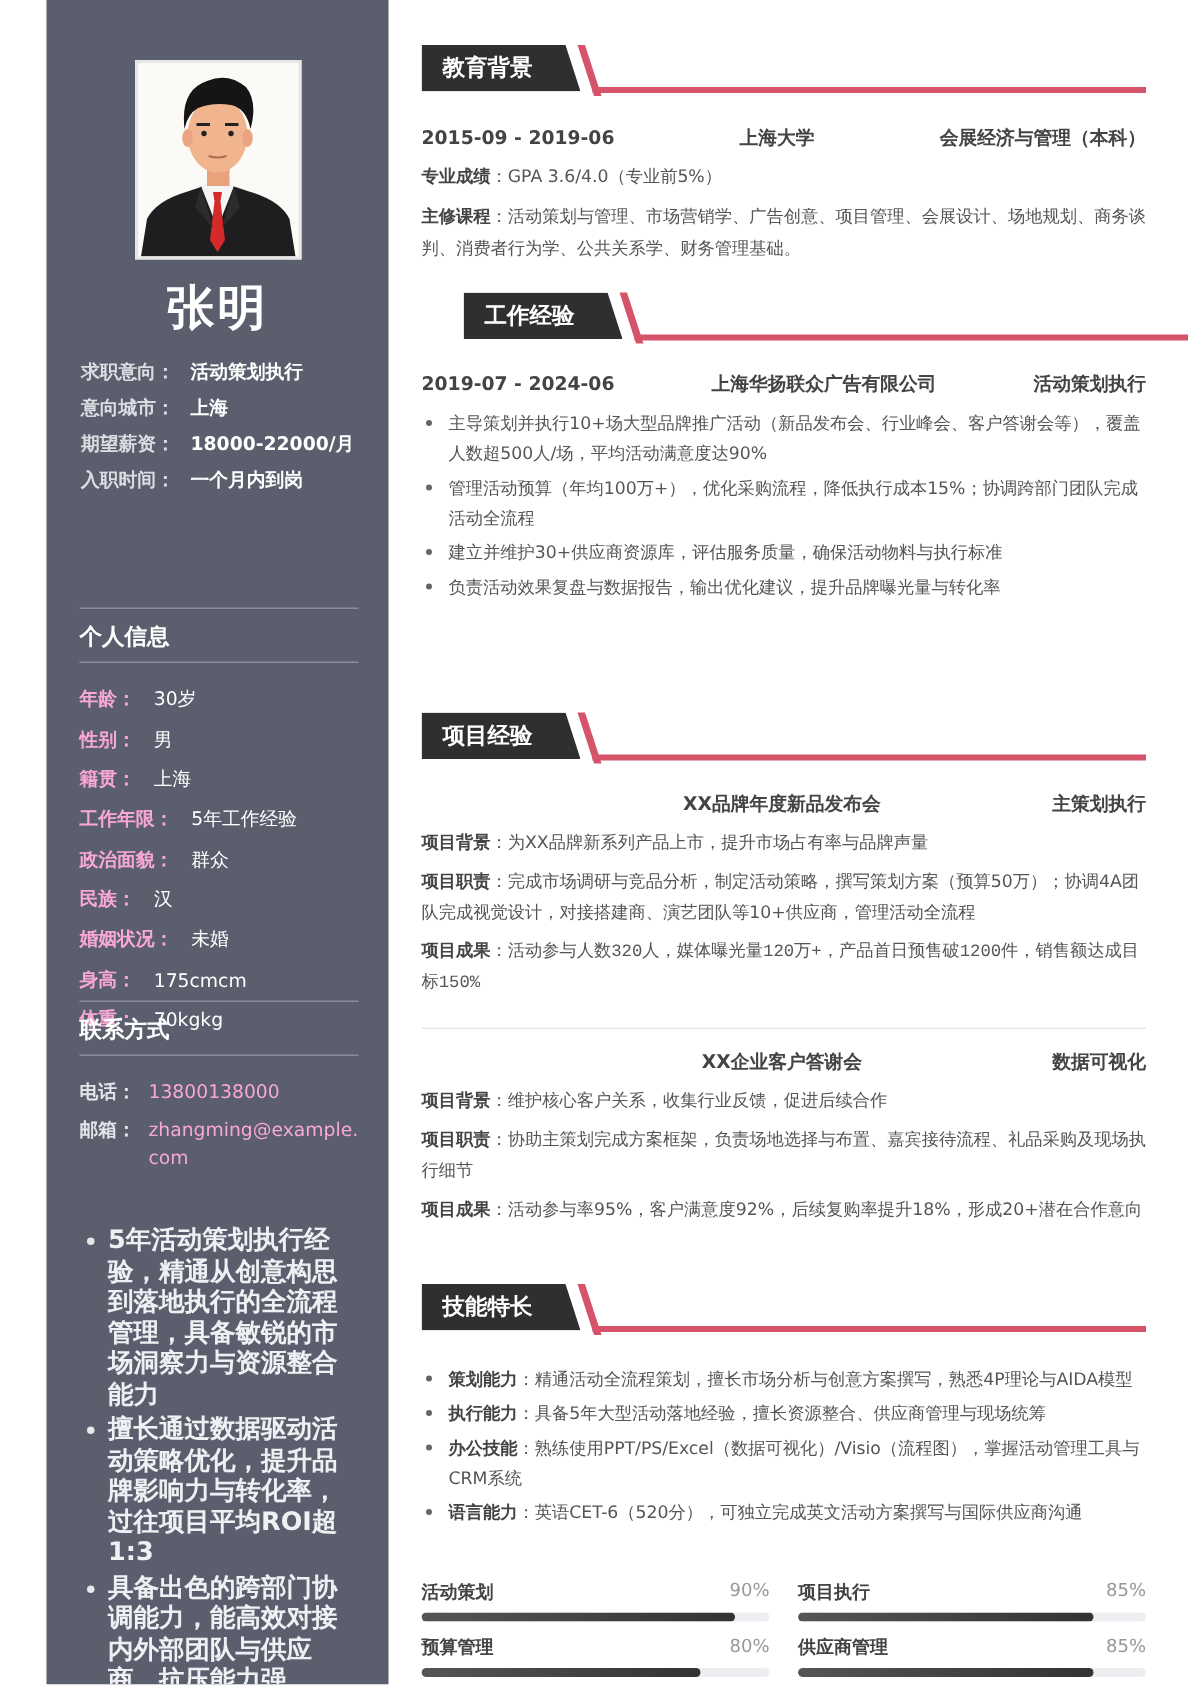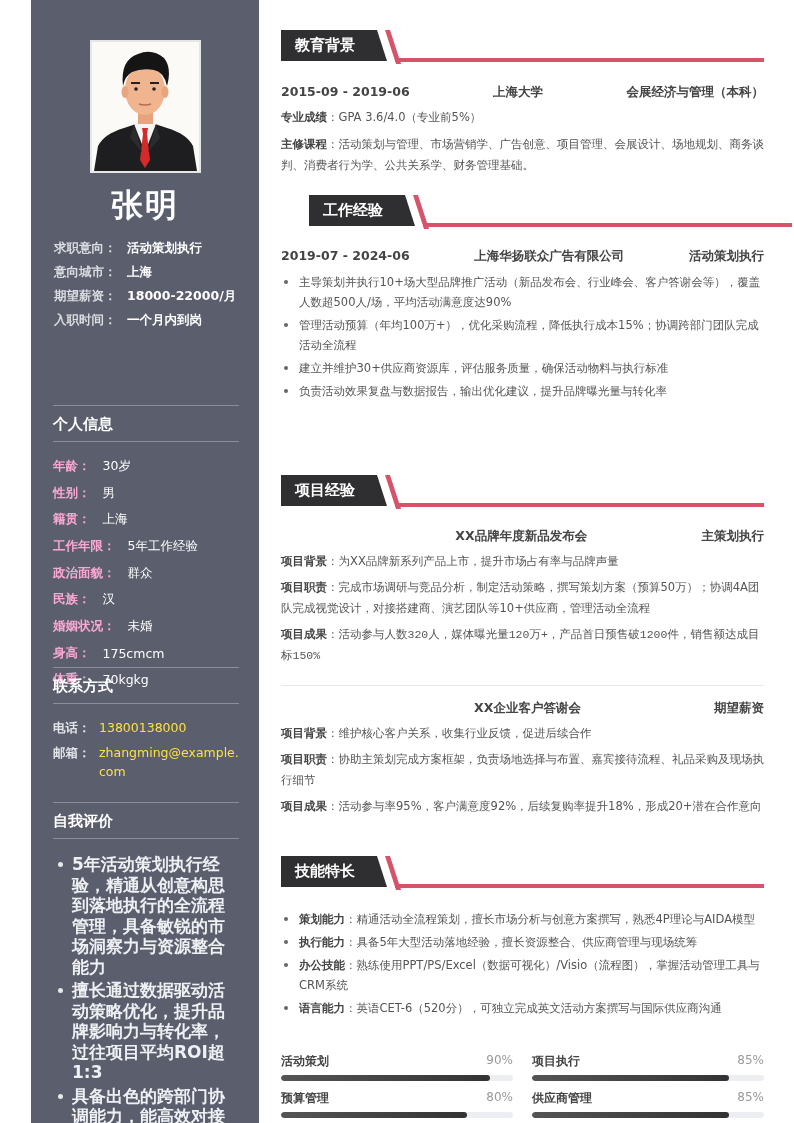--- a/index.html
+++ b/index.html
@@ -18,21 +18,21 @@
   .intent-row .v { color: #ffffff; }
 
   .side-section { position: absolute; left: 22px; width: 186px; }
   .side-title { border-top: 1px solid #8a8e9c; border-bottom: 1px solid #8a8e9c; height: 37px; line-height: 36px; font-size: 15px; font-weight: bold; color: #fff; }
   .info-list { margin-top: 11px; }
   .info-row { display: flex; height: 26.7px; align-items: center; font-size: 12.5px; }
   .info-row .k { font-weight: bold; color: #f9a8d4; }
   .info-row .v { color: #ffffff; margin-left: 12px; }
   .contact-row { display: flex; font-size: 12.5px; line-height: 19px; margin-bottom: 6px; }
   .contact-row .k { font-weight: bold; color: #e4e5ea; width: 46px; flex-shrink: 0; }
-  .contact-row .v { color: #fde047; word-break: break-all; }
+  .contact-row .v { color: #f9a8d4; word-break: break-all; }
   .eval-list { list-style: none; margin-top: 15px; padding-left: 0; }
   .eval-list li { position: relative; padding-left: 19px; font-size: 17px; line-height: 20.5px; font-weight: bold; color: #eef0f3; margin-bottom: 3px; }
   .eval-list li::before { content: ""; position: absolute; left: 5px; top: 8px; width: 5px; height: 5px; border-radius: 50%; background: #e8e8e8; }
 
   
   .main { position: absolute; left: 281px; top: 0; width: 483px; }
   .sec-head { position: absolute; left: 0; width: 483px; height: 32px; }
   .sec-head .tab { position: absolute; left: 0; top: 0; height: 31px; width: 106px; background: #2f2f31; clip-path: polygon(0 0, 96px 0, 106px 31px, 0 31px); color: #fff; font-size: 15px; font-weight: bold; line-height: 31px; padding-left: 14px; }
   .sec-head .slash { position: absolute; left: 104px; top: 0; width: 5px; height: 34px; background: #d6546a; transform: skewX(18deg); transform-origin: top left; }
   .sec-head .line { position: absolute; left: 114px; top: 28px; right: 0; height: 4px; background: #d6546a; }
@@ -160,21 +160,20 @@
             <span class="v">13800138000</span>
           </div>
         <div class="contact-row">
             <span class="k">邮箱：</span>
             <span class="v">zhangming@example.com</span>
           </div>
       </div>
     </div>
 
     <div class="side-section" style="top:802px;">
-      <div class="side-title">自我评价</div>
       <ul class="eval-list">
         <li>5年活动策划执行经验，精通从创意构思到落地执行的全流程管理，具备敏锐的市场洞察力与资源整合能力</li>
         <li>擅长通过数据驱动活动策略优化，提升品牌影响力与转化率，过往项目平均ROI超1:3</li>
         <li>具备出色的跨部门协调能力，能高效对接内外部团队与供应商，抗压能力强</li>
         <li>注重复盘优化，持续提升活动质量与执行效率，追求细节完美与效果最大化</li>
       </ul>
     </div>
   </aside>
 
   <main class="main">
@@ -222,21 +221,21 @@
     </div>
     <div class="p" style="top:551px;"><b>项目背景</b><span>：为XX品牌新系列产品上市，提升市场占有率与品牌声量</span></div>
     <div class="p" style="top:577px;"><b>项目职责</b><span>：完成市场调研与竞品分析，制定活动策略，撰写策划方案（预算50万）；协调4A团队完成视觉设计，对接搭建商、演艺团队等10+供应商，管理活动全流程</span></div>
     <div class="p" style="top:624px;font-family:Liberation Mono, monospace;"><b>项目成果</b><span>：活动参与人数320人，媒体曝光量120万+，产品首日预售破1200件，销售额达成目标150%</span></div>
 
     <div class="divider" style="top:685px;"></div>
 
     <div class="row3" style="top:700px;">
       <span style="width:60px;"></span>
       <span>XX企业客户答谢会</span>
-      <span>期望薪资</span>
+      <span>数据可视化</span>
     </div>
     <div class="p" style="top:723px;"><b>项目背景</b><span>：维护核心客户关系，收集行业反馈，促进后续合作</span></div>
     <div class="p" style="top:749px;"><b>项目职责</b><span>：协助主策划完成方案框架，负责场地选择与布置、嘉宾接待流程、礼品采购及现场执行细节</span></div>
     <div class="p" style="top:796px;"><b>项目成果</b><span>：活动参与率95%，客户满意度92%，后续复购率提升18%，形成20+潜在合作意向</span></div>
 
     <div class="sec-head" style="top:856px;">
       <div class="tab">技能特长</div>
       <div class="slash"></div>
       <div class="line"></div>
     </div>

